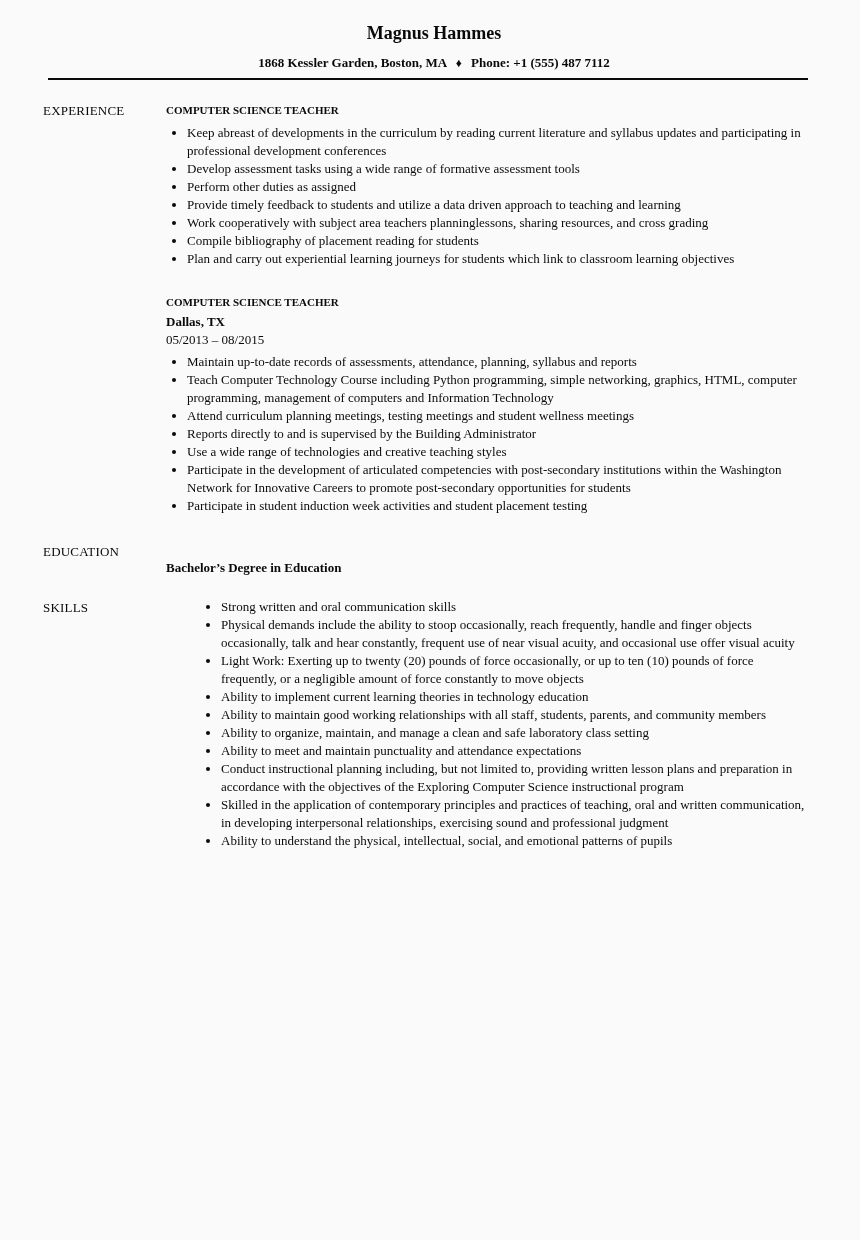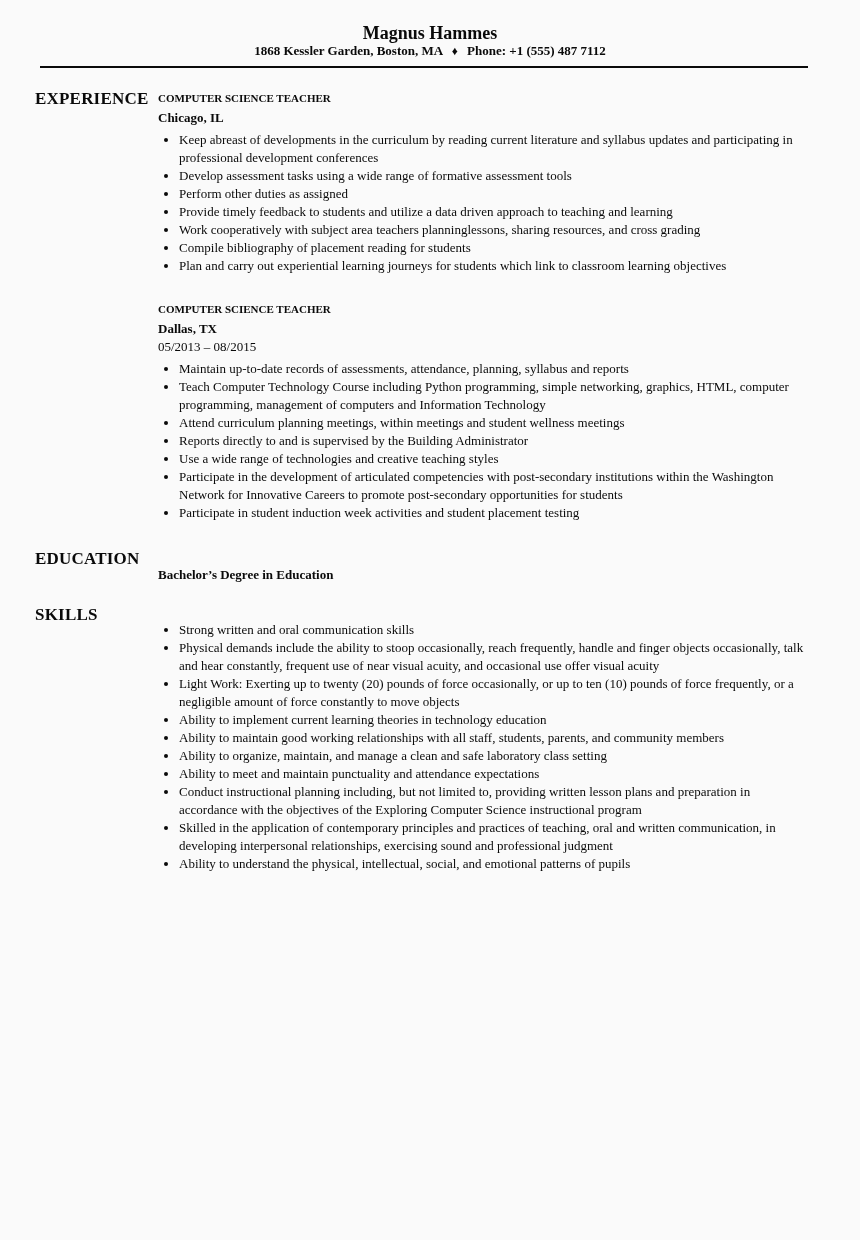--- a/index.html
+++ b/index.html
@@ -11,33 +11,35 @@
     min-height: 1240px;
     background: #fafafa;
     color: #0a0a0a;
     font-family: "Liberation Serif", "DejaVu Serif", serif;
     font-size: 13px;
   }
   .page {
     width: 860px;
     min-height: 1240px;
     box-sizing: border-box;
+    padding-left: 8px;
   }
   
   .header {
     text-align: center;
     padding-top: 23px;
   }
   .name {
     margin: 0;
     font-size: 18px;
     line-height: 20px;
     font-weight: 700;
   }
   .contact {
+    margin-top: 12px;
     font-size: 13px;
     font-weight: 700;
     line-height: 15px;
   }
   .diamond {
     display: inline-block;
     margin: 0 6px;
     font-size: 12px;
   }
   .rule {
@@ -49,22 +51,22 @@
   
   .main {
     padding: 21px 50px 60px 35px;
   }
   .section {
     display: flex;
     align-items: flex-start;
   }
   .section-label {
     flex: 0 0 123px;
-    font-weight: 700;
-    font-size: 17px;
+    font-weight: 400;
+    font-size: 13px;
     line-height: 18px;
     padding-top: 1px;
     letter-spacing: 0.2px;
   }
   .section-content {
     flex: 1;
     min-width: 0;
   }
   
   .job + .job { margin-top: 25px; }
@@ -89,22 +91,22 @@
     line-height: 18px;
     margin: 0;
   }
   
   .section-education { margin-top: 27px; }
   .degree {
     font-weight: 700;
     margin-top: 16px;
     line-height: 19px;
   }
-  .section-skills { margin-top: 21px; }
-  .section-skills ul.bullets { margin-top: 16px; }
+  .section-skills { margin-top: 21px; gap: 34px; }
+  .section-skills ul.bullets { margin-top: 0; }
 </style>
 </head>
 <body>
 
 <div class="page">
 
   <header class="header">
     <h1 class="name">Magnus Hammes</h1>
     <div class="contact">
       <span>1868 Kessler Garden, Boston, MA</span>
@@ -115,21 +117,20 @@
   </header>
 
   <main class="main">
 
     <section class="section section-experience">
       <div class="section-label">EXPERIENCE</div>
       <div class="section-content">
 
           <article class="job">
             <h2 class="job-title">COMPUTER SCIENCE TEACHER</h2>
-            <div class="job-location">Chicago, IL</div>
             <ul class="bullets">
 
                 <li>Keep abreast of developments in the curriculum by reading current literature and syllabus updates and participating in professional development conferences</li>
 
                 <li>Develop assessment tasks using a wide range of formative assessment tools</li>
 
                 <li>Perform other duties as assigned</li>
 
                 <li>Provide timely feedback to students and utilize a data driven approach to teaching and learning</li>
 
@@ -144,21 +145,21 @@
           <article class="job">
             <h2 class="job-title">COMPUTER SCIENCE TEACHER</h2>
             <div class="job-location">Dallas, TX</div>
             <div class="job-dates">05/2013 – 08/2015</div>
             <ul class="bullets">
 
                 <li>Maintain up-to-date records of assessments, attendance, planning, syllabus and reports</li>
 
                 <li>Teach Computer Technology Course including Python programming, simple networking, graphics, HTML, computer programming, management of computers and Information Technology</li>
 
-                <li>Attend curriculum planning meetings, within meetings and student wellness meetings</li>
+                <li>Attend curriculum planning meetings, testing meetings and student wellness meetings</li>
 
                 <li>Reports directly to and is supervised by the Building Administrator</li>
 
                 <li>Use a wide range of technologies and creative teaching styles</li>
 
                 <li>Participate in the development of articulated competencies with post-secondary institutions within the Washington Network for Innovative Careers to promote post-secondary opportunities for students</li>
 
                 <li>Participate in student induction week activities and student placement testing</li>
               </ul>
           </article>

